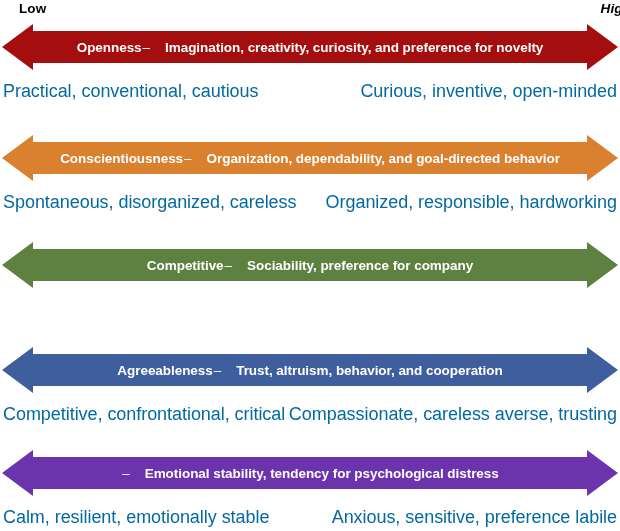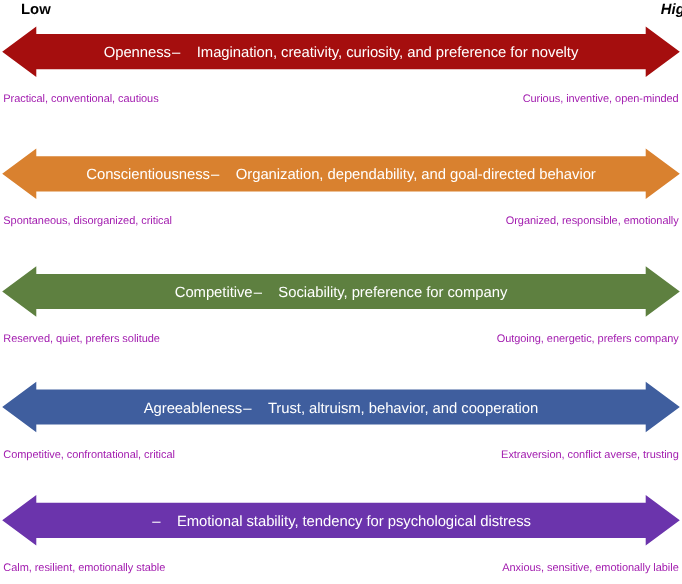--- a/index.html
+++ b/index.html
@@ -79,44 +79,44 @@
     align-items: center;
     justify-content: center;
     text-align: center;
     color: #ffffff;
     font-size: 13.5px;
     line-height: 17px;
     white-space: nowrap;
     letter-spacing: -0.05px;
   }
   .trait-name {
-    font-weight: normal;
+    font-weight: bold;
   }
   .trait-dash {
     font-weight: normal;
     padding: 0 1px;
   }
   .trait-desc {
-    font-weight: normal;
+    font-weight: bold;
     margin-left: 14px;
   }
 
   
   .pole-labels {
     position: relative;
     width: 620px;
     height: 20px;
     margin-top: 10px;
   }
   .pole-label {
     position: absolute;
     top: 0;
-    font-size: 10px;
+    font-size: 18px;
     line-height: 18px;
-    color: #a21caf;
+    color: #0369a1;
     white-space: nowrap;
     letter-spacing: -0.05px;
   }
   .pole-label.left  { left: 3px; }
   .pole-label.right { right: 3px; text-align: center; }
 </style>
 </head>
 <body>
 
 <div id="figure">
@@ -148,66 +148,62 @@
           <svg class="arrow-svg" width="620" height="50" viewBox="0 0 620 50">
             <polygon points="2,25 33,2 33,9 587,9 587,2 618,25 587,48 587,41 33,41 33,48" fill="#D9812F"></polygon>
           </svg>
           <div class="arrow-text">
             <span class="trait-name">Conscientiousness</span> 
             <span class="trait-dash">–</span> 
             <span class="trait-desc">Organization, dependability, and goal-directed behavior</span>
           </div>
         </div>
         <div class="pole-labels">
-          <span class="pole-label left">Spontaneous, disorganized, critical</span>
-          <span class="pole-label right">Organized, responsible, emotionally</span>
+          <span class="pole-label left">Spontaneous, disorganized, careless</span>
+          <span class="pole-label right">Organized, responsible, hardworking</span>
         </div>
       </div>
       <div class="trait-row" data-row="2">
         <div class="arrow-wrap">
           <svg class="arrow-svg" width="620" height="50" viewBox="0 0 620 50">
             <polygon points="2,25 33,2 33,9 587,9 587,2 618,25 587,48 587,41 33,41 33,48" fill="#5E8040"></polygon>
           </svg>
           <div class="arrow-text">
             <span class="trait-name">Competitive</span> 
             <span class="trait-dash">–</span> 
             <span class="trait-desc">Sociability, preference for company</span>
           </div>
         </div>
-        <div class="pole-labels">
-          <span class="pole-label left">Reserved, quiet, prefers solitude</span>
-          <span class="pole-label right">Outgoing, energetic, prefers company</span>
-        </div>
       </div>
       <div class="trait-row" data-row="3">
         <div class="arrow-wrap">
           <svg class="arrow-svg" width="620" height="50" viewBox="0 0 620 50">
             <polygon points="2,25 33,2 33,9 587,9 587,2 618,25 587,48 587,41 33,41 33,48" fill="#3F5E9E"></polygon>
           </svg>
           <div class="arrow-text">
             <span class="trait-name">Agreeableness</span> 
             <span class="trait-dash">–</span> 
             <span class="trait-desc">Trust, altruism, behavior, and cooperation</span>
           </div>
         </div>
         <div class="pole-labels">
           <span class="pole-label left">Competitive, confrontational, critical</span>
-          <span class="pole-label right">Extraversion, conflict averse, trusting</span>
+          <span class="pole-label right">Compassionate, careless averse, trusting</span>
         </div>
       </div>
       <div class="trait-row" data-row="4">
         <div class="arrow-wrap">
           <svg class="arrow-svg" width="620" height="50" viewBox="0 0 620 50">
             <polygon points="2,25 33,2 33,9 587,9 587,2 618,25 587,48 587,41 33,41 33,48" fill="#6B34AC"></polygon>
           </svg>
           <div class="arrow-text">
             <span class="trait-dash">–</span> 
             <span class="trait-desc">Emotional stability, tendency for psychological distress</span>
           </div>
         </div>
         <div class="pole-labels">
           <span class="pole-label left">Calm, resilient, emotionally stable</span>
-          <span class="pole-label right">Anxious, sensitive, emotionally labile</span>
+          <span class="pole-label right">Anxious, sensitive, preference labile</span>
         </div>
       </div>
     </div>
 
 </div>
 
 </body></html>

